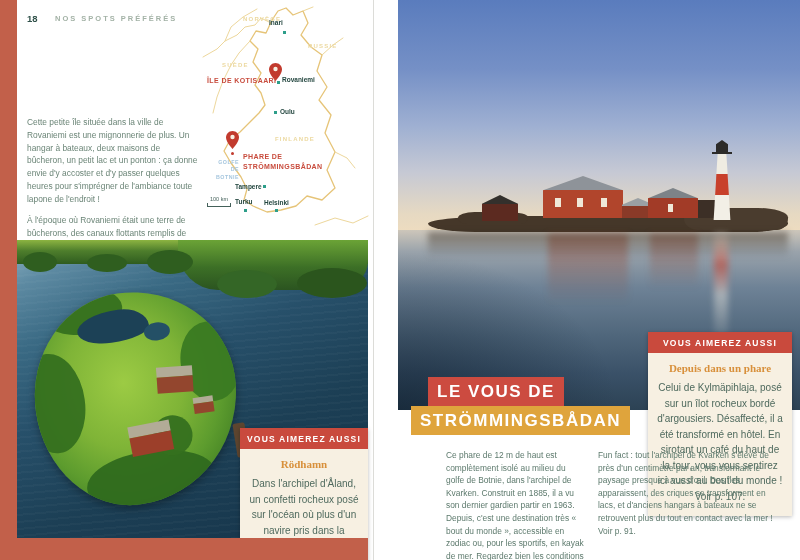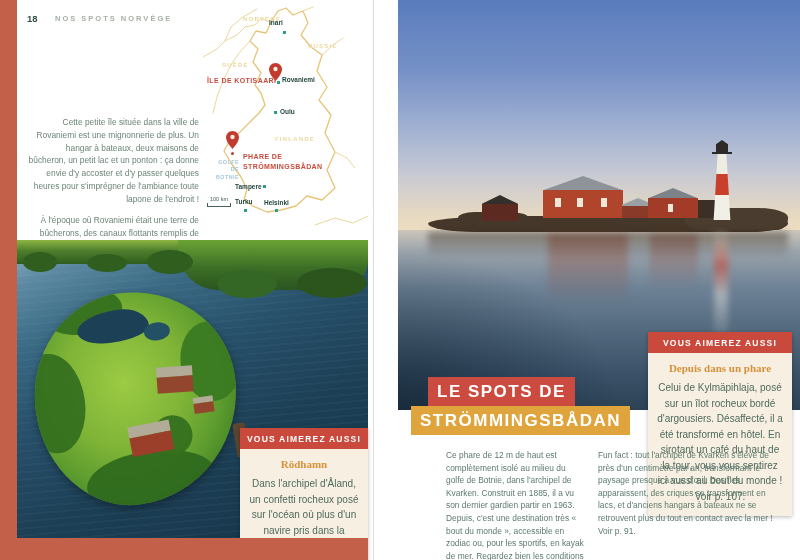--- a/index.html
+++ b/index.html
@@ -23,21 +23,21 @@
   .section-header{position:absolute;left:55px;top:14px;font-size:7.5px;font-weight:bold;letter-spacing:2px;color:#a3b2a6;}
 
   
   .chip{position:absolute;color:#fff;font-weight:bold;font-size:17px;letter-spacing:1.5px;
         padding:5px 9px 4px;white-space:nowrap;}
   .chip-red{background:#cc4b40;}
   .chip-yellow{background:#dfa43c;}
 
   
   .body-copy{position:absolute;left:27px;top:116px;width:172px;font-size:8.4px;line-height:1.52;color:#6b8577;}
-  .body-copy p{margin:0 0 9px 0;text-align:right;}
+  .body-copy p{margin:0 0 9px 0;}
   .col{position:absolute;font-size:8.4px;line-height:1.5;color:#5d7a6d;}
 
   
   .aside{position:absolute;box-shadow:0 1px 4px rgba(0,0,0,.28);}
   .aside-header{background:#c94a3d;color:#fff;font-weight:bold;font-size:8.5px;letter-spacing:1.2px;
                 text-align:center;padding:6px 4px 5px;}
   .aside-body{background:#f7f0e2;padding:8px 9px 12px;text-align:center;}
   .aside-title{font-family:"Liberation Serif", serif;color:#d8903b;font-weight:bold;font-size:11px;margin:1px 0 6px;}
   .aside-text{font-size:10px;line-height:1.55;color:#4f6a5e;}
 
@@ -99,21 +99,21 @@
   
 </style>
 </head>
 <body>
 
 <div class="page-left">
 
   <div class="spine-strip"></div>
 
   <div class="page-number">18</div>
-  <div class="section-header">NOS SPOTS NORVÈGE</div>
+  <div class="section-header">NOS SPOTS PRÉFÉRÉS</div>
 
 
   <div class="body-copy">
     <p>Cette petite île située dans la ville de Rovaniemi est une mignonnerie de plus. Un hangar à bateaux, deux maisons de bûcheron, un petit lac et un ponton : ça donne envie d'y accoster et d'y passer quelques heures pour s'imprégner de l'ambiance toute lapone de l'endroit !</p>
     <p>À l'époque où Rovaniemi était une terre de bûcherons, des canaux flottants remplis de bois passaient par là pour rejoindre le golfe de Botnie. Puis les camions ont petit à petit pris le relais à partir des années 1980.</p>
   </div>
 
   <div class="map">
     <svg width="178" height="230" viewBox="0 0 178 230">
       <g fill="none" stroke="#e6c478" stroke-width="1.3" stroke-linejoin="round" stroke-linecap="round">
@@ -264,18 +264,18 @@
   </div>
 
   <div class="aside" style="left:250px;top:332px;width:144px;">
     <div class="aside-header">VOUS AIMEREZ AUSSI</div>
     <div class="aside-body">
       <div class="aside-title">Depuis dans un phare</div>
       <div class="aside-text">Celui de Kylmäpihlaja, posé sur un îlot rocheux bordé d'argousiers. Désaffecté, il a été transformé en hôtel. En sirotant un café du haut de la tour, vous vous sentirez ici aussi au bout du monde ! Voir p. 107.</div>
     </div>
   </div>
 
-  <div class="chip chip-red" style="left:30px;top:377px;">LE SPOTS DE</div>
+  <div class="chip chip-red" style="left:30px;top:377px;">LE VOUS DE</div>
   <div class="chip chip-yellow" style="left:13px;top:406px;">STRÖMMINGSBÅDAN</div>
 
   <div class="col" style="left:48px;top:449px;width:140px;">Ce phare de 12 m de haut est complètement isolé au milieu du golfe de Botnie, dans l'archipel de Kvarken. Construit en 1885, il a vu son dernier gardien partir en 1963. Depuis, c'est une destination très « bout du monde », accessible en zodiac ou, pour les sportifs, en kayak de mer. Regardez bien les conditions avant de vous lancer...</div>
   <div class="col" style="left:200px;top:449px;width:180px;">Fun fact : tout l'archipel de Kvarken s'élève de près d'un centimètre par an, transformant le paysage presque à vue d'œil. Des îles apparaissent, des criques se transforment en lacs, et d'anciens hangars à bateaux ne se retrouvent plus du tout en contact avec la mer ! Voir p. 91.</div>
 </div>
 
 </body></html>

